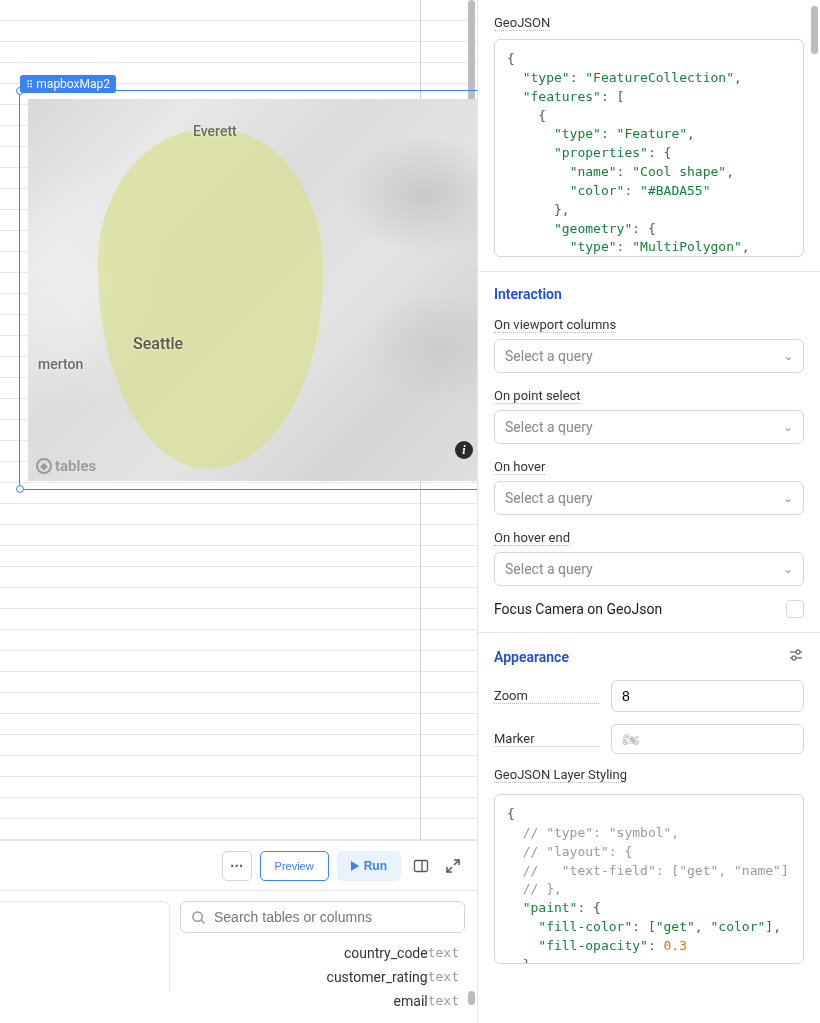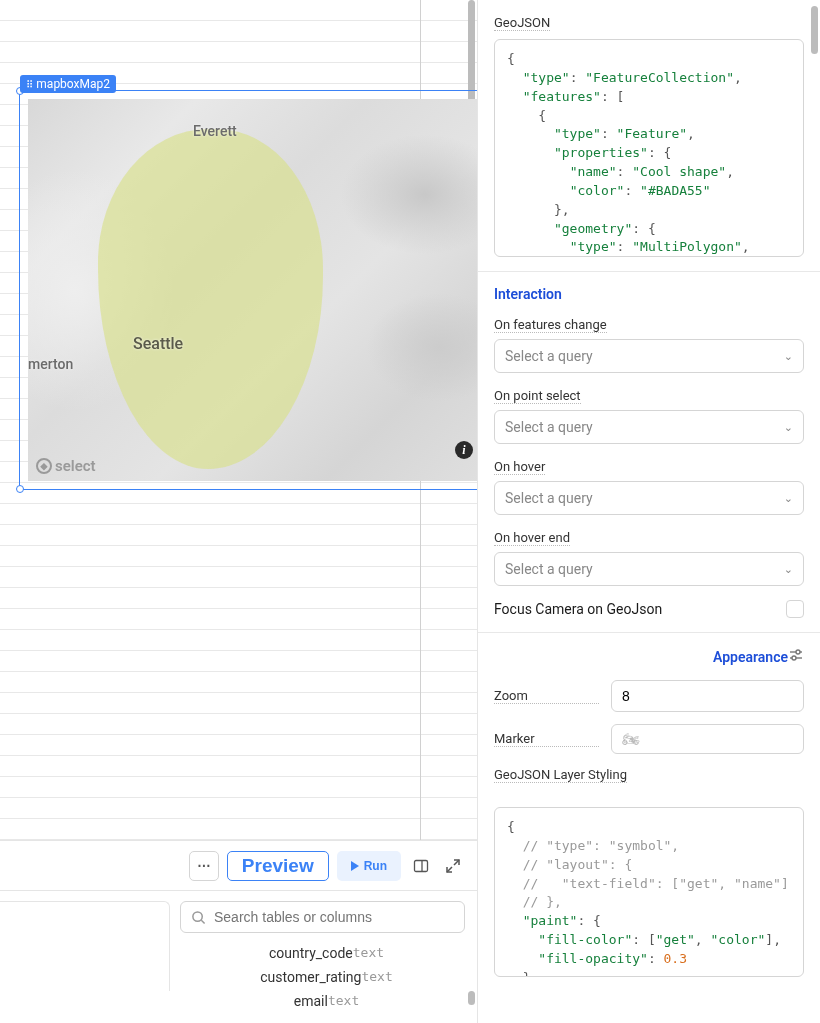--- a/index.html
+++ b/index.html
@@ -104,21 +104,21 @@
     }
     .map-label {
       position: absolute;
       color: #6b6b6b;
       font-size: 14px;
       font-weight: 500;
       text-shadow: 0 0 3px rgba(255,255,255,0.7);
     }
     .label-everett { top: 24px; left: 165px; }
     .label-seattle { top: 235px; left: 105px; font-size: 16px; color: #5a5a4a;}
-    .label-merton { top: 257px; left: 0; }
+    .label-merton { top: 257px; left: 10px; }
     .mapbox-attribution {
       position: absolute;
       bottom: 6px;
       left: 8px;
       color: #9a9a9a;
       font-size: 15px;
       font-weight: 600;
       display: flex;
       align-items: center;
       gap: 3px;
@@ -173,22 +173,22 @@
       font-weight:bold;
       color:#555;
     }
     .preview-btn {
       height: 30px;
       padding: 0 14px;
       border: 1px solid #3b82f6;
       color: #3b82f6;
       background: #fff;
       border-radius: 5px;
-      font-weight: 700;
-      font-size: 19px;
+      font-weight: 400;
+      font-size: 11px;
       cursor: pointer;
     }
     .run-btn {
       height: 30px;
       padding: 0 14px;
       border: none;
       background: #eaf2fe;
       color: #3b82f6;
       font-weight: 600;
       font-size: 12px;
@@ -238,21 +238,21 @@
     }
     .search-box input {
       border: none;
       outline: none;
       flex: 1;
       font-size: 14px;
       color: #701a75;
     }
     .field-row {
       display: flex;
-      justify-content: center;
+      justify-content: flex-end;
       padding: 4px 6px 4px 14px;
       font-size: 14px;
     }
     .field-name { color: #333; }
     .field-type { color: #999; font-family: monospace; font-size: 13px; }
     .bottom-scroll-dot {
       position:absolute;
       right: 2px; bottom:18px;
       width:7px;height:14px;background:#bcbcbc;border-radius:4px;
     }
@@ -355,21 +355,21 @@
     }
     .checkbox {
       width: 18px;
       height: 18px;
       border: 1.5px solid #d5d5d5;
       border-radius: 4px;
       cursor:pointer;
     }
     .settings-icon { color:#777; cursor:pointer; }
     .section-head-row {
-      display:flex; justify-content:flex-end; align-items:center;
+      display:flex; justify-content:space-between; align-items:center;
       margin-bottom: 14px;
     }
     .zoom-row, .marker-row { display:flex; align-items:center; gap:12px; margin-bottom:12px;}
     .zoom-row .form-label, .marker-row .form-label { margin:0; width:105px; }
     .play-tri {
       width: 0; height: 0;
       border-left: 8px solid #3b82f6;
       border-top: 5px solid transparent;
       border-bottom: 5px solid transparent;
     }
@@ -395,21 +395,21 @@
       <div class="selection-handle handle-br"></div>
 
       <div class="map-inner">
         <div class="map-terrain"></div>
         <div class="geo-shape"></div>
         <div class="map-label label-everett">Everett</div>
         <div class="map-label label-seattle">Seattle</div>
         <div class="map-label label-merton">merton</div>
         <div class="mapbox-attribution">
           <span class="mapbox-circle">◆</span>
-          <span>select</span>
+          <span>tables</span>
         </div>
         <div class="info-icon">i</div>
       </div>
     </div>
   </div>
 
   <div class="toolbar">
     <button class="more-btn">⋯</button>
     <button class="preview-btn">Preview</button>
     <button class="run-btn">
@@ -476,21 +476,21 @@
       <span class="tok-key">"geometry"</span><span class="tok-punc">:</span> <span class="tok-punc">{</span>
         <span class="tok-key">"type"</span><span class="tok-punc">:</span> <span class="tok-str">"MultiPolygon"</span><span class="tok-punc">,</span>
          
           </div>
   </div>
 
   <div class="section">
     <div class="section-title">Interaction</div>
 
     <div class="form-group">
-      <div class="form-label">On features change</div>
+      <div class="form-label">On viewport columns</div>
       <div class="select-box">
         <span>Select a query</span>
         <span class="chevron">⌄</span>
       </div>
     </div>
 
     <div class="form-group">
       <div class="form-label">On point select</div>
       <div class="select-box">
         <span>Select a query</span>
@@ -540,21 +540,21 @@
       </div>
     </div>
 
     <div class="marker-row">
       <div class="form-label">Marker</div>
       <div class="marker-box">
         <span>🏍</span>
       </div>
     </div>
 
-    <div class="section-label" style="margin-bottom:24px">GeoJSON Layer Styling</div>
+    <div class="section-label" style="margin-bottom:11px">GeoJSON Layer Styling</div>
     <div class="code-block code-block-styling"><span class="tok-punc">{</span>
   <span class="tok-comment">// "type": "symbol",</span>
   <span class="tok-comment">// "layout": {</span>
   <span class="tok-comment">//   "text-field": ["get", "name"]</span>
   <span class="tok-comment">// },</span>
   <span class="tok-key">"paint"</span><span class="tok-punc">:</span> <span class="tok-punc">{</span>
     <span class="tok-key">"fill-color"</span><span class="tok-punc">:</span> <span class="tok-punc">[</span><span class="tok-str">"get"</span><span class="tok-punc">,</span> <span class="tok-str">"color"</span><span class="tok-punc">],</span>
     <span class="tok-key">"fill-opacity"</span><span class="tok-punc">:</span> <span class="tok-num">0.3</span>
   <span class="tok-punc">}</span>
 </div>

